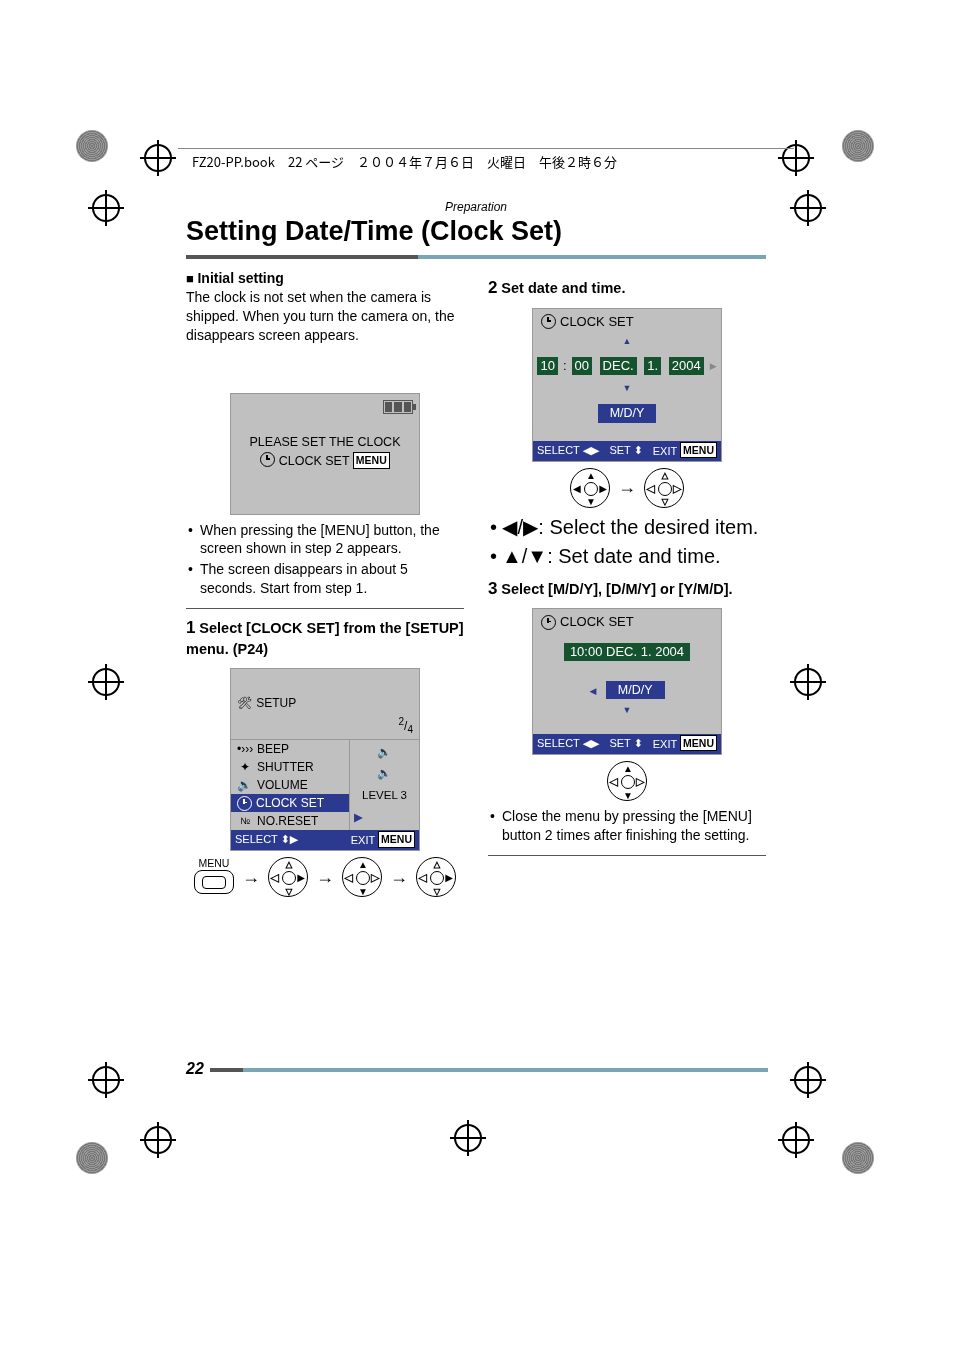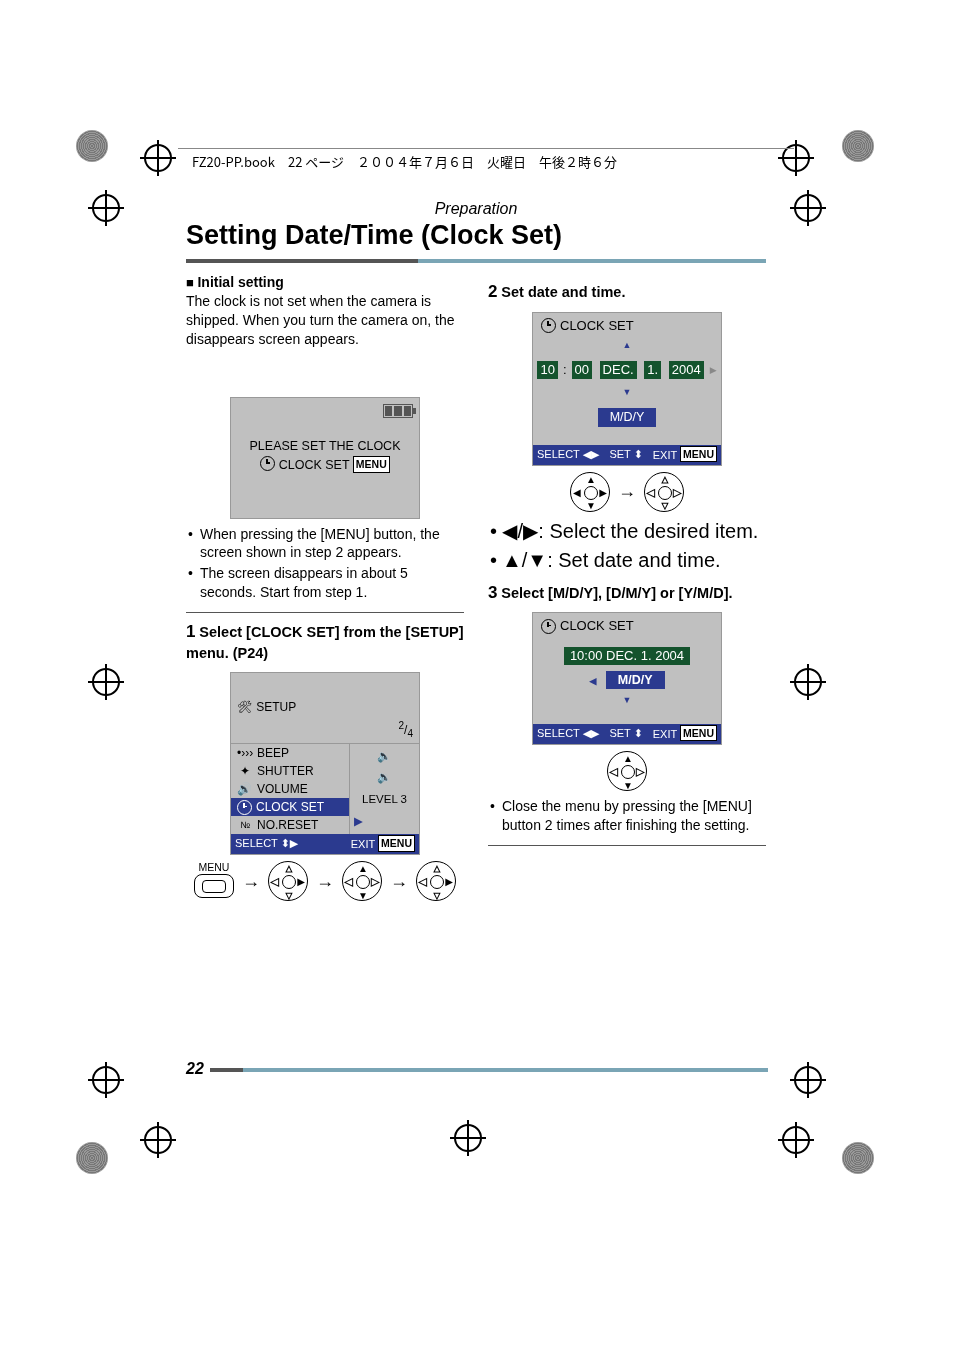--- a/index.html
+++ b/index.html
@@ -50,21 +50,21 @@
   }
 
   .content {
     position: absolute;
     left: 186px; top: 200px;
     width: 580px;
   }
   .preparation {
     text-align: center;
     font-style: italic;
-    font-size: 16px;
+    font-size: 12px;
     margin: 0 0 2px 0;
   }
   h1.title {
     margin: 0 0 8px 0;
     font-size: 27px;
     font-weight: bold;
   }
   .title-rule {
     height: 4px;
     background: linear-gradient(to right, #555 0, #555 40%, #7aa5b5 40%, #7aa5b5 100%);
@@ -481,21 +481,21 @@
       </div>
 
       <div class="lcd lcd-clock">
         <div class="title-row">
           <span class="clock-icon"></span>
           <span>CLOCK SET</span>
         </div>
         <div class="date-row" style="margin-top:10px;">
           <span class="inv" style="padding:0 6px;">10:00  DEC.  1. 2004</span>
         </div>
-        <div style="text-align:center; margin-top:6px;font-weight:bold;">
+        <div style="text-align:center; margin-top:20px;">
           <span class="tri" style="color:#2b3a8f; margin-right:6px;">◀</span>
           <span class="fmt-box">M/D/Y</span>
         </div>
         <div style="text-align:center; margin:2px 0 16px 0;"><span class="tri dark">▼</span></div>
         <div class="foot3">
           <span><span>SELECT</span> ◀▶</span>
           <span><span>SET</span> ⬍</span>
           <span><span>EXIT</span> <span class="menu-box">MENU</span></span>
         </div>
       </div>

